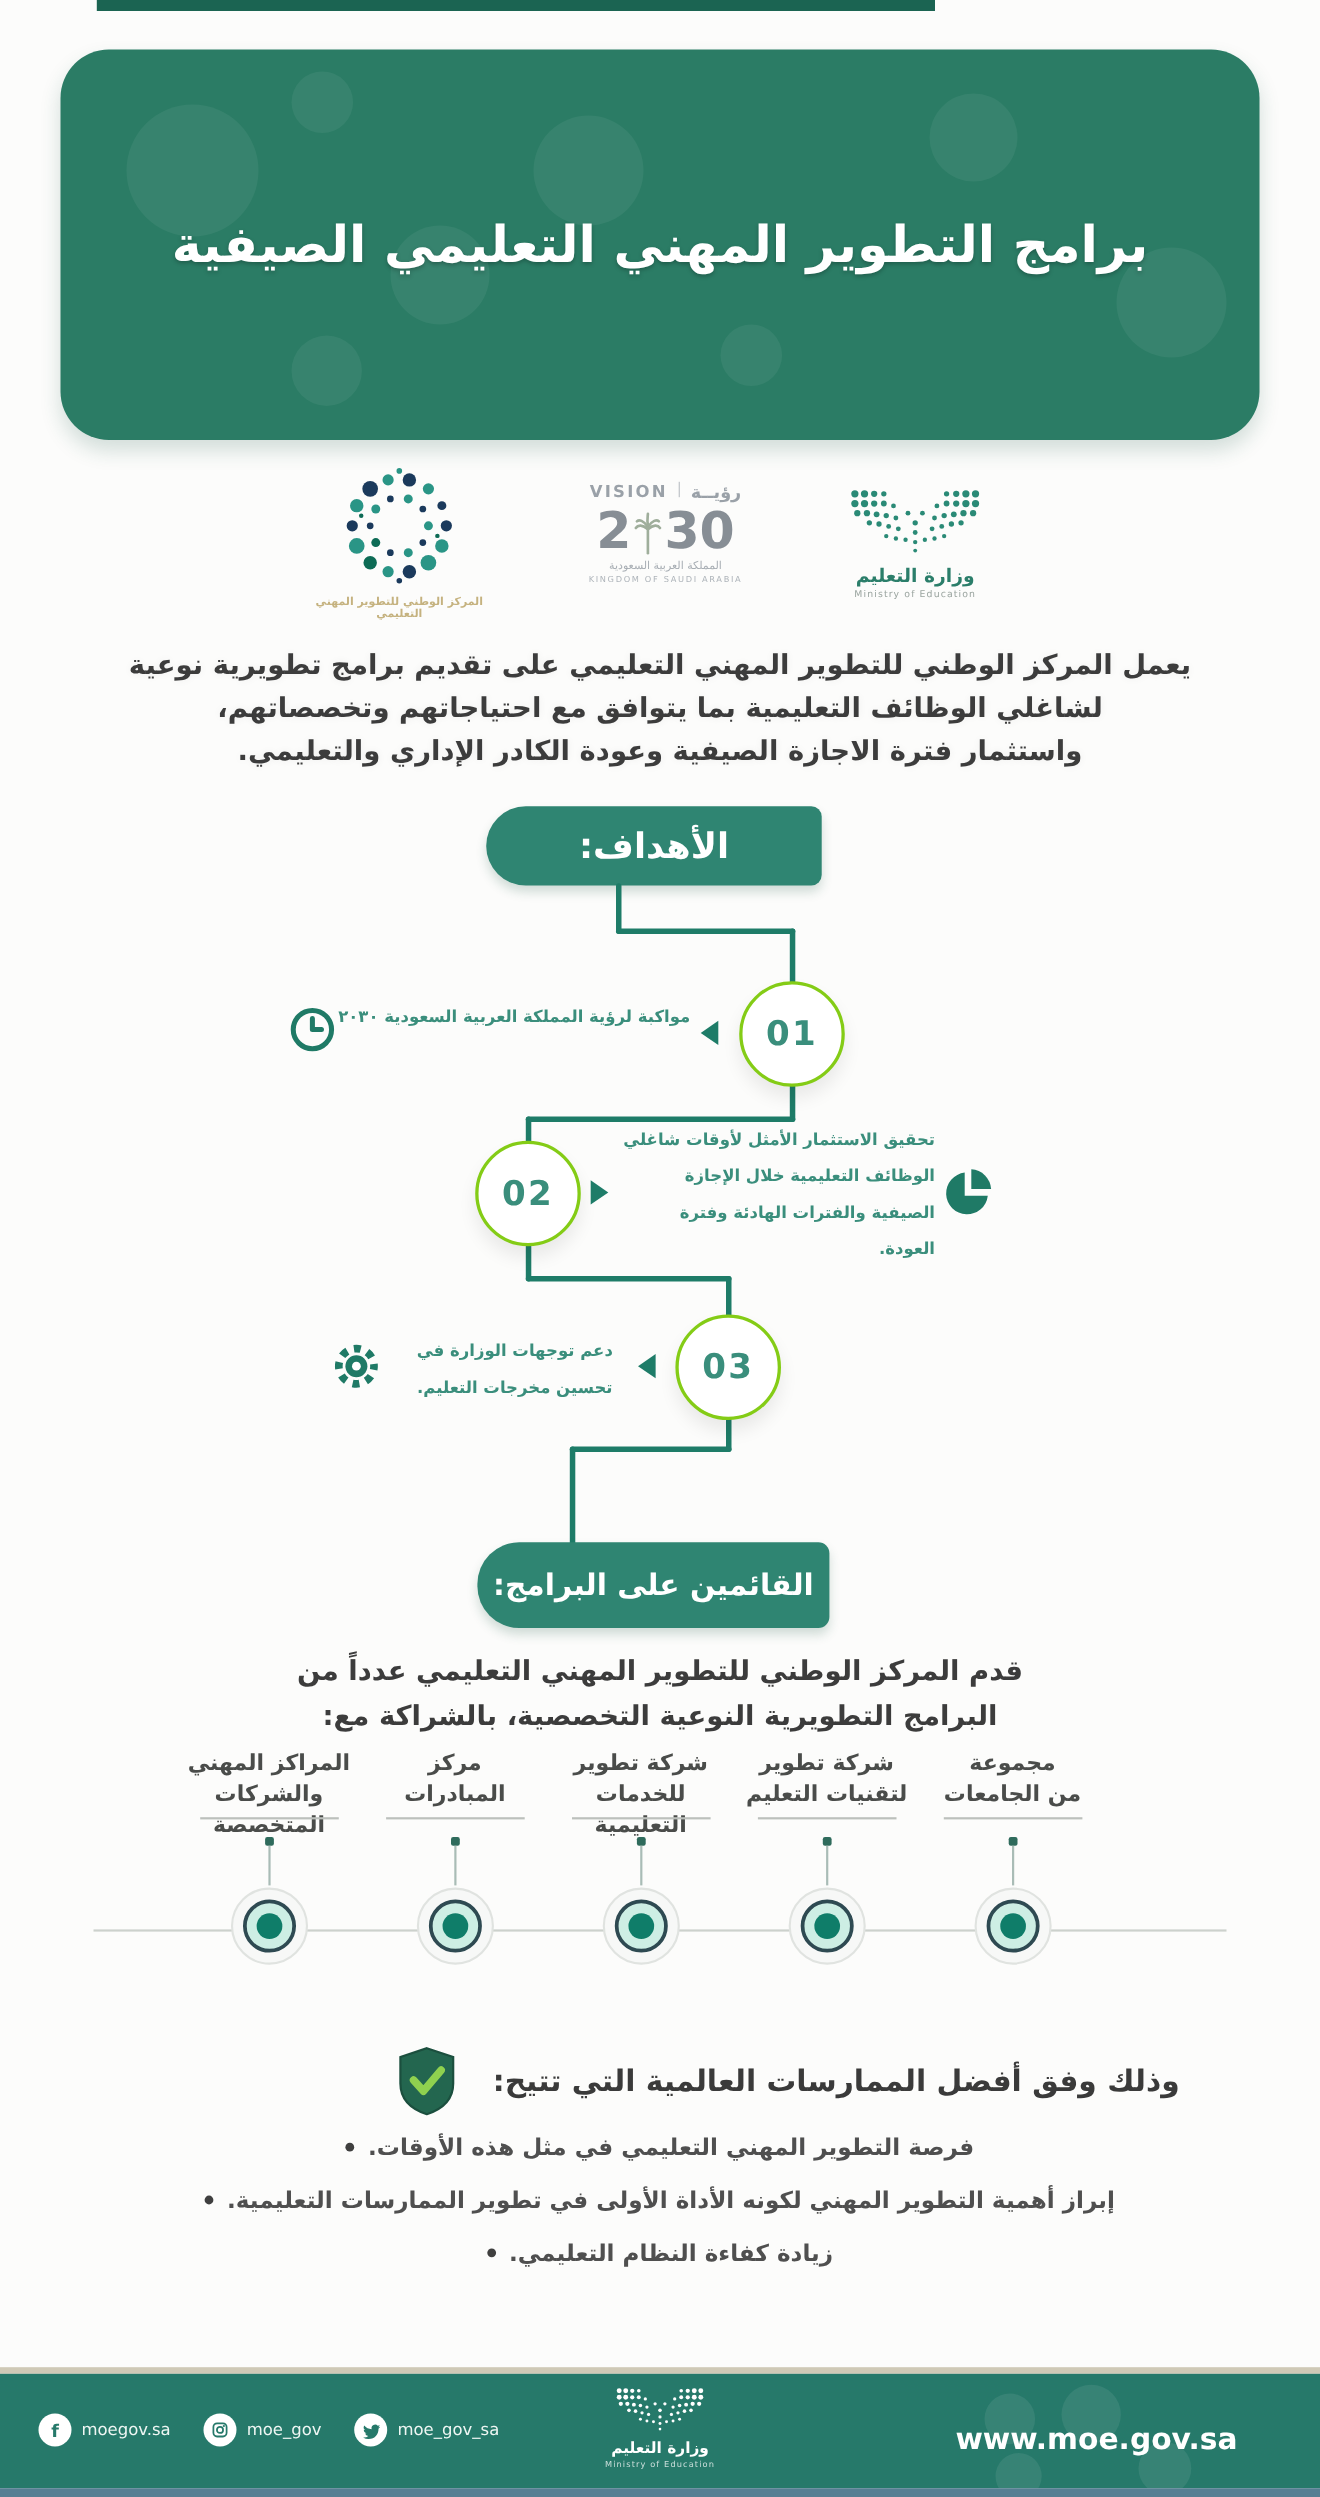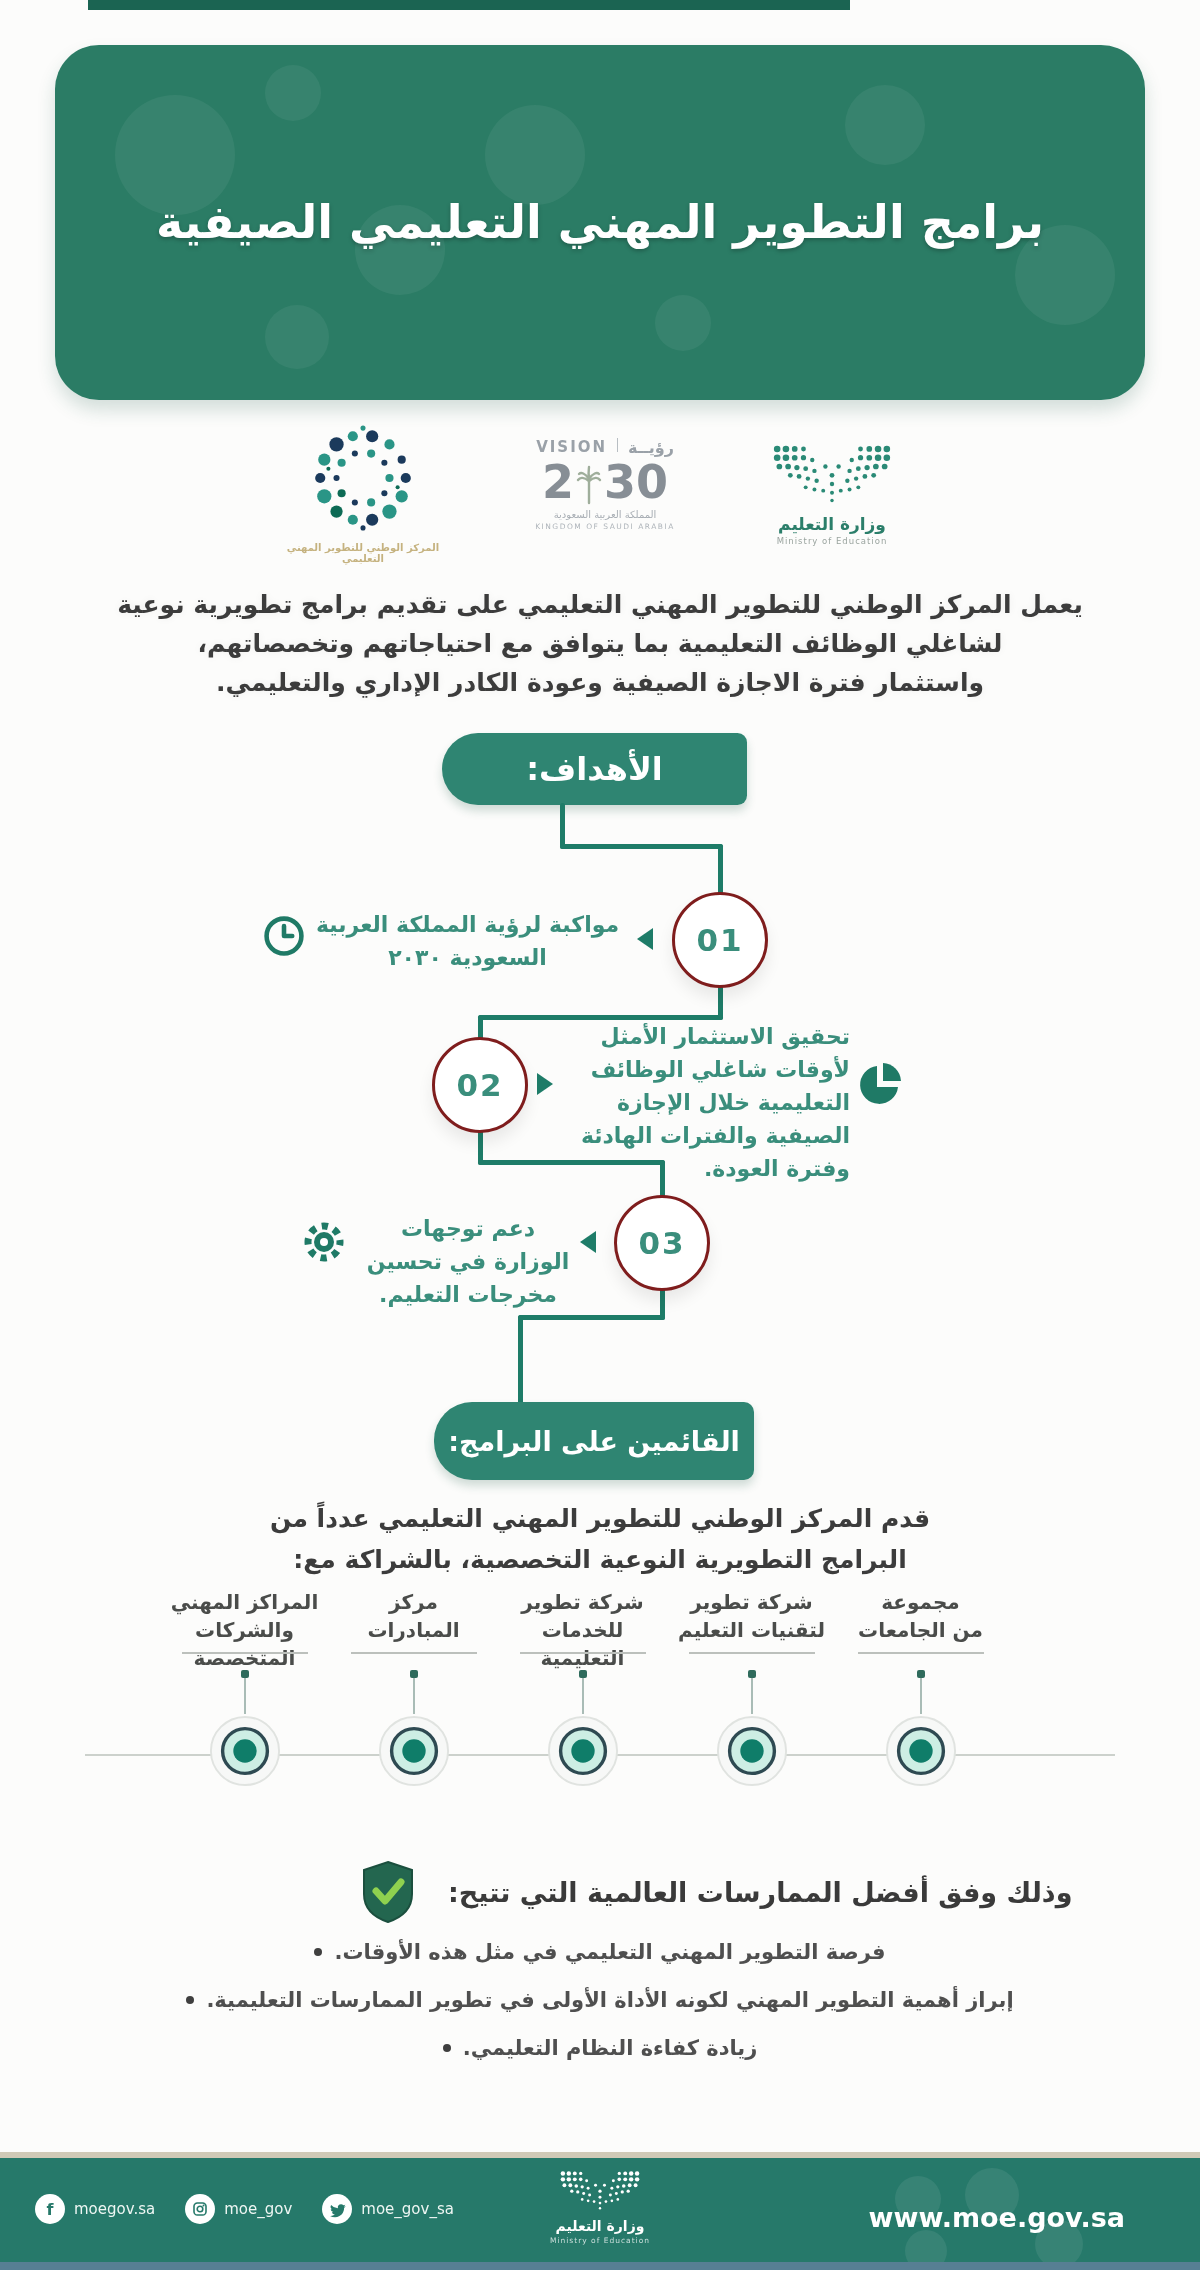--- a/index.html
+++ b/index.html
@@ -44,34 +44,34 @@
      display:flex; align-items:center; justify-content:center; direction:rtl;
      border-radius:38px 10px 10px 38px; box-shadow:0 6px 10px rgba(30,90,70,.2); }
   .box-objectives { left:442px; top:733px; width:305px; height:72px; font-size:32px; }
   .box-providers { left:434px; top:1402px; width:320px; height:78px; font-size:27px; }
 
   
   .conn { position:absolute; background:#1e7c68; border-radius:3px; }
 
   
   .num-circle { position:absolute; width:96px; height:96px; border-radius:50%;
-     background:#ffffff; border:3px solid #7f1d1d;
+     background:#ffffff; border:3px solid #84cc16;
      box-shadow:0 10px 16px rgba(0,0,0,.08);
      display:flex; align-items:center; justify-content:center;
      color:#3a8e7c; font-size:31px; font-weight:bold; letter-spacing:2px; }
 
   .tri-left { position:absolute; width:0; height:0;
      border-top:11px solid transparent; border-bottom:11px solid transparent;
      border-right:16px solid #1e7c68; }
   .tri-right { position:absolute; width:0; height:0;
      border-top:11px solid transparent; border-bottom:11px solid transparent;
      border-left:16px solid #1e7c68; }
 
   .obj-text { position:absolute; direction:rtl; color:#3a8e7c; font-weight:bold;
-     font-size:22px; line-height:33px; }
+     font-size:15px; line-height:33px; }
   .obj-icon { position:absolute; }
 
   
   .providers-intro { position:absolute; left:0; top:1498px; width:100%; text-align:center;
      direction:rtl; font-size:25px; font-weight:bold; color:#3c3c3c; line-height:41px; }
 
   
   .partners-line { position:absolute; left:85px; top:1754px; width:1030px; height:2px; background:#ccd1cc; }
   .partners-row { position:absolute; left:160px; top:1588px; width:845px;
      display:flex; flex-direction:row-reverse; }

